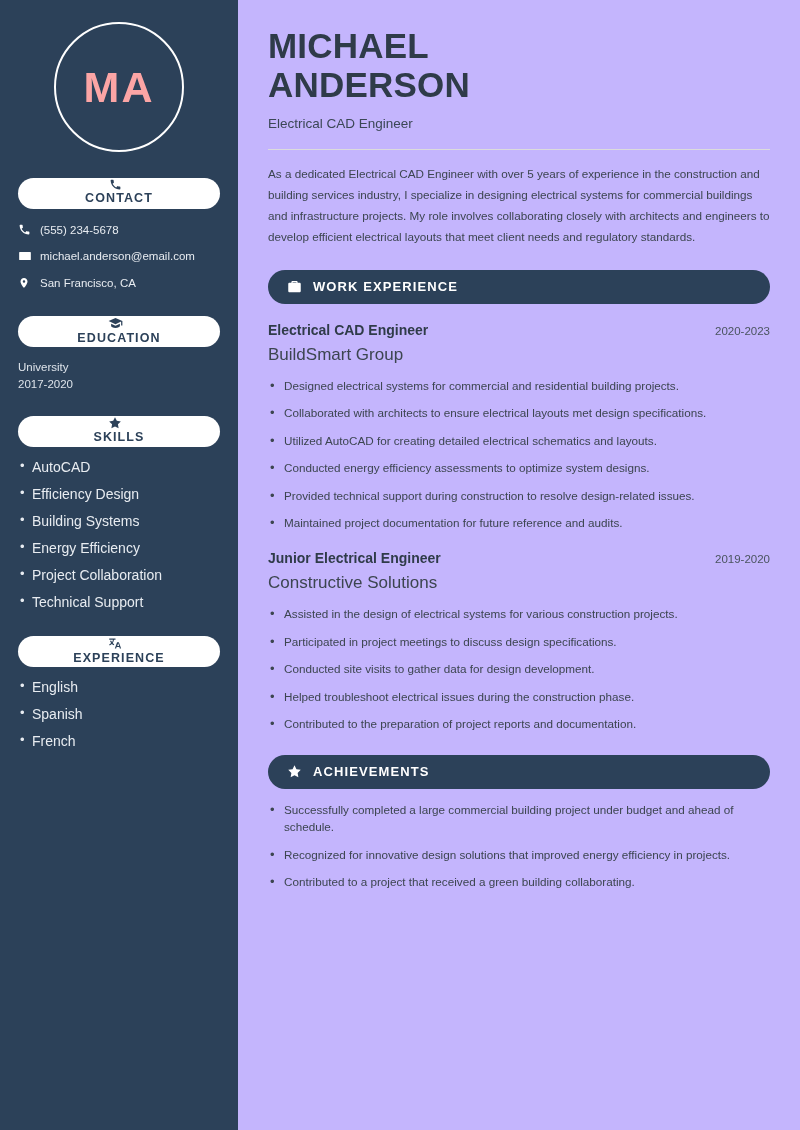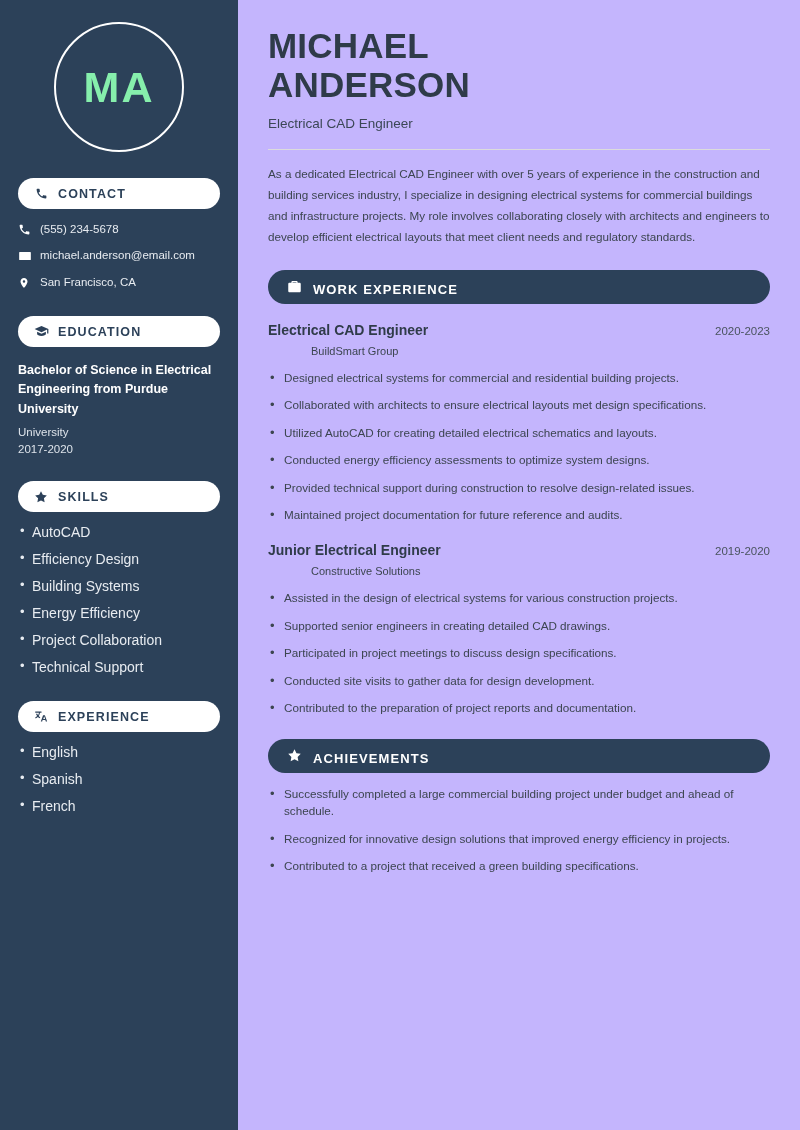--- a/index.html
+++ b/index.html
@@ -40,53 +40,54 @@
     width: 126px;
     height: 126px;
     border-radius: 50%;
     border: 2px solid #ffffff;
     display: flex;
     align-items: center;
     justify-content: center;
     font-size: 43px;
     font-weight: bold;
     letter-spacing: 2px;
-    color: #86efac;
+    color: #fca5a5;
   }
 
   .section-pill {
     background: #ffffff;
     color: #2c4159;
     border-radius: 16px;
     height: 31px;
     display: flex;
     align-items: center;
     padding: 0 14px;
     margin-top: 26px;
     box-sizing: border-box;
+    flex-direction: column;
   }
   .section-pill .pill-icon {
     display: inline-flex;
     align-items: center;
     justify-content: center;
     width: 18px;
     margin-right: 8px;
   }
   .section-pill .pill-label {
     font-size: 12.5px;
     font-weight: bold;
     letter-spacing: 1.1px;
   }
 
   .contact-list {
     margin-top: 14px;
   }
   .contact-row {
     display: flex;
-    align-items: flex-start;
+    align-items: center;
     margin-bottom: 13px;
     font-size: 11.5px;
     color: #e8ecf1;
   }
   .contact-row .c-icon {
     width: 22px;
     min-width: 22px;
     display: inline-flex;
     align-items: center;
     justify-content: flex-start;
@@ -163,21 +164,22 @@
     line-height: 1.78;
     color: #3c4550;
     margin-top: 14px;
   }
 
   .main-bar {
     background: #2c4159;
     border-radius: 17px;
     height: 34px;
     display: flex;
-    padding: 12px 16px;
+    align-items: center;
+    padding: 0 16px;
     margin-top: 22px;
     box-sizing: border-box;
   }
   .main-bar .bar-icon {
     width: 20px;
     display: inline-flex;
     align-items: center;
     justify-content: center;
     color: #ffffff;
     margin-right: 9px;
@@ -200,24 +202,23 @@
   .job-role {
     font-size: 14px;
     font-weight: bold;
     color: #2f3b49;
   }
   .job-dates {
     font-size: 11.5px;
     color: #4a545f;
   }
   .job-company {
-    font-size: 11px;
+    font-size: 17px;
     color: #3c4550;
     margin-top: 7px;
-    margin-left: 43px;
   }
   ul.main-list {
     list-style: none;
     margin: 12px 0 0 0;
     padding: 0;
   }
   ul.main-list li {
     position: relative;
     padding-left: 16px;
     font-size: 11.7px;
@@ -290,21 +291,20 @@
     <div class="section-pill">
       <span class="pill-icon">
         <svg width="15" height="15" viewBox="0 0 24 24" fill="#2c4159">
             <path d="M12 3 1 8l11 5 9-4.1V15h2V8L12 3zM5 12.3V16c0 1.7 3.1 3 7 3s7-1.3 7-3v-3.7l-7 3.2-7-3.2z"></path>
           </svg>
       </span>
       <span class="pill-label">EDUCATION</span>
     </div>
 
     <div class="edu-block">
-      <div class="edu-degree">Bachelor of Science in Electrical Engineering from Purdue University</div>
       <div class="edu-school">University</div>
       <div class="edu-years">2017-2020</div>
     </div>
 
     <div class="section-pill">
       <span class="pill-icon">
         <svg width="14" height="14" viewBox="0 0 24 24" fill="#2c4159">
             <path d="m12 2 3.1 6.3 6.9 1-5 4.9 1.2 6.8L12 17.8 5.8 21l1.2-6.8-5-4.9 6.9-1L12 2z"></path>
           </svg>
       </span>
@@ -376,36 +376,36 @@
     </div>
 
     <div class="job">
       <div class="job-head">
         <span class="job-role">Junior Electrical Engineer</span>
         <span class="job-dates">2019-2020</span>
       </div>
       <div class="job-company">Constructive Solutions</div>
       <ul class="main-list">
         <li>Assisted in the design of electrical systems for various construction projects.</li>
-        <li>Supported senior engineers in creating detailed CAD drawings.</li>
         <li>Participated in project meetings to discuss design specifications.</li>
         <li>Conducted site visits to gather data for design development.</li>
+        <li>Helped troubleshoot electrical issues during the construction phase.</li>
         <li>Contributed to the preparation of project reports and documentation.</li>
       </ul>
     </div>
 
     <div class="main-bar">
       <span class="bar-icon">
         <svg width="15" height="15" viewBox="0 0 24 24" fill="#ffffff">
             <path d="m12 2 3.1 6.3 6.9 1-5 4.9 1.2 6.8L12 17.8 5.8 21l1.2-6.8-5-4.9 6.9-1L12 2z"></path>
           </svg>
       </span>
       <span class="bar-label">ACHIEVEMENTS</span>
     </div>
 
     <ul class="main-list ach-list">
       <li>Successfully completed a large commercial building project under budget and ahead of schedule.</li>
       <li>Recognized for innovative design solutions that improved energy efficiency in projects.</li>
-      <li>Contributed to a project that received a green building specifications.</li>
+      <li>Contributed to a project that received a green building collaborating.</li>
     </ul>
 
   </main>
 </div>
 
 </body></html>

